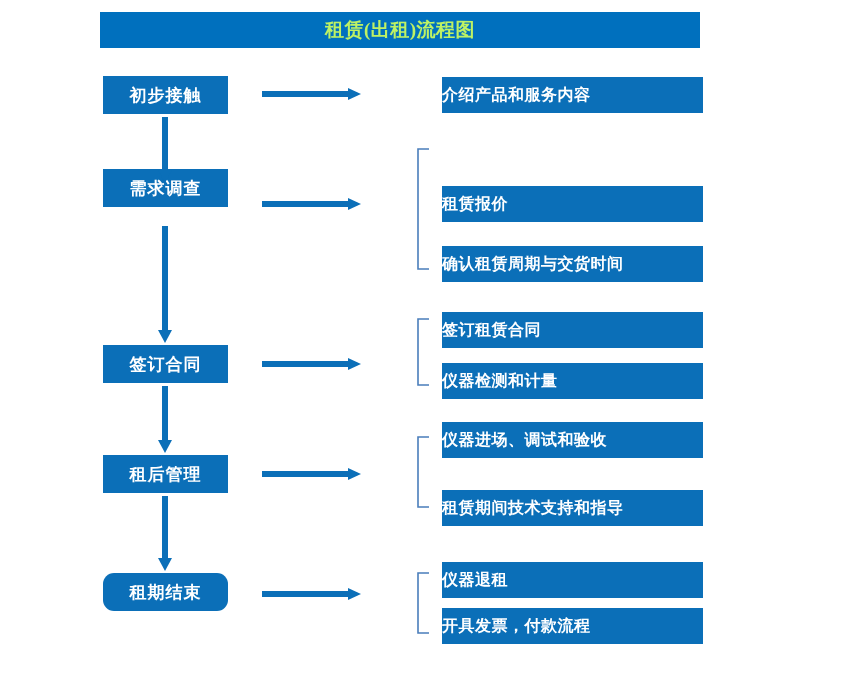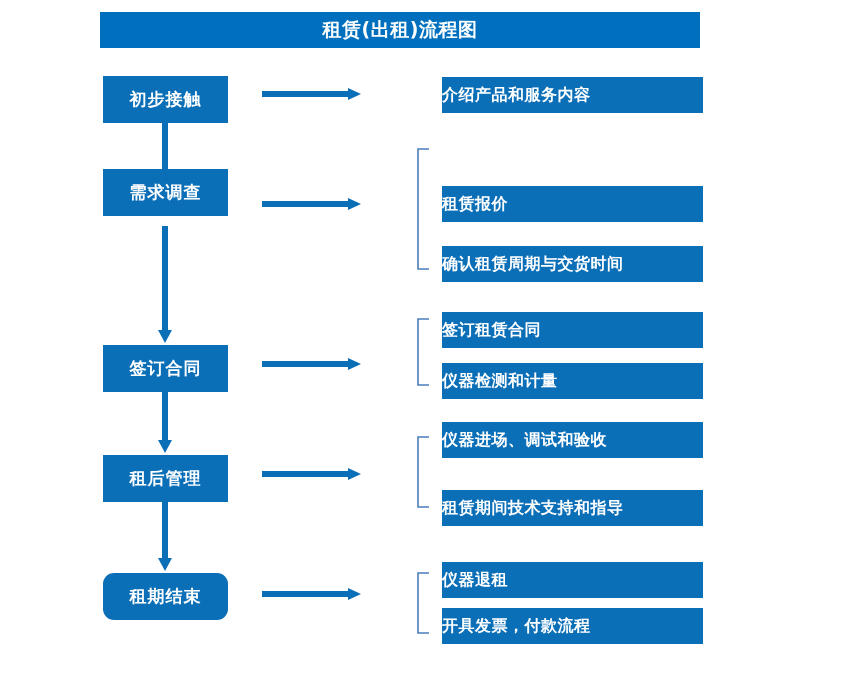--- a/index.html
+++ b/index.html
@@ -8,30 +8,31 @@
     background:#ffffff;
     font-family:"DejaVu Sans","Liberation Sans",sans-serif;
     overflow:hidden;
   }
   #canvas{position:relative;width:844px;height:688px;}
 
   .title-bar{
     position:absolute;
     left:100px;top:12px;width:600px;height:36px;
     background:#0070BE;
-    color:#ffffff;
+    color:#bef264;
     font-size:19px;
     font-weight:bold;
     display:flex;align-items:center;justify-content:center;
     letter-spacing:0.5px;
+    font-family:Liberation Serif, serif;
   }
 
   .stage-box{
     position:absolute;
-    width:125px;height:47px;
+    width:125px;height:38px;
     background:#0B6FB8;
     color:#ffffff;
     font-size:17px;
     font-weight:bold;
     display:flex;align-items:center;justify-content:center;
     letter-spacing:1px;
   }
 
   .detail-box{
     position:absolute;

